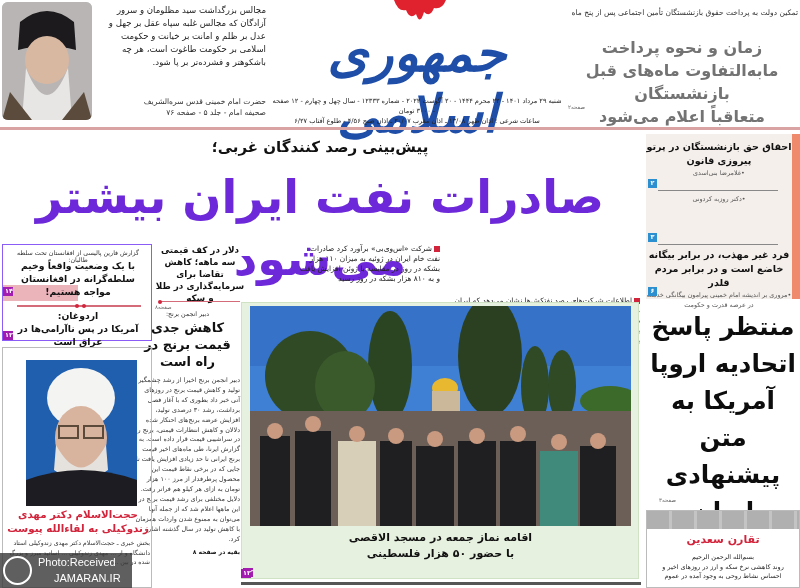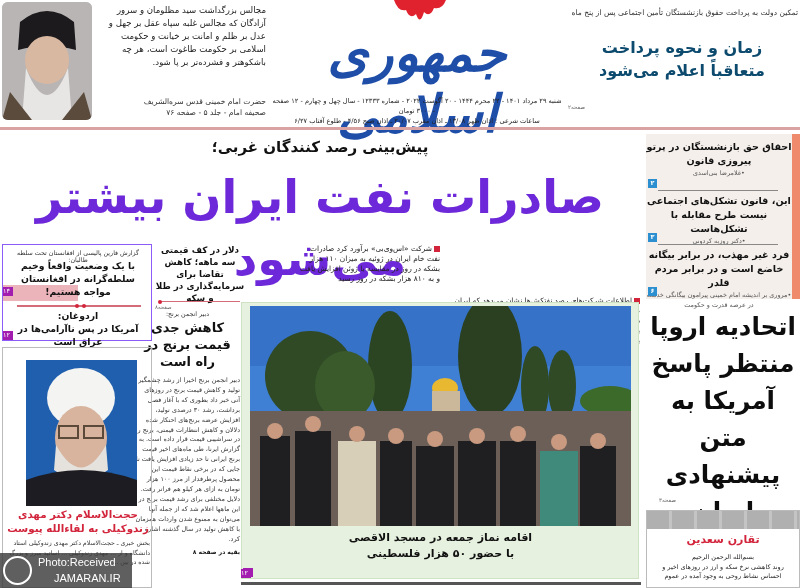--- a/index.html
+++ b/index.html
@@ -13,21 +13,21 @@
     .quote-box { left: 96px; top: 4px; width: 170px; font-size: 8.6px; line-height: 13px; text-align: right; color: #222; }
     .quote-source { left: 96px; top: 96px; width: 170px; font-size: 7.6px; line-height: 11px; text-align: right; color: #333; }
 
     .logo { left: 272px; top: 0; width: 290px; height: 95px; }
     .logo-text { position: absolute; left: 0; top: 22px; width: 290px; text-align: center; font-family: "DejaVu Serif", serif;
       font-size: 52px; font-weight: bold; color: #1f4ea8; letter-spacing: -1px; font-style: italic; }
     .logo-splash { position: absolute; left: 118px; top: 0; width: 60px; height: 30px; }
     .dateline { left: 272px; top: 96px; width: 290px; font-size: 6.6px; line-height: 10px; text-align: center; color: #222; }
 
     .top-right-kicker { left: 566px; top: 8px; width: 232px; font-size: 7.5px; text-align: right; color: #333; }
-    .top-right-head { left: 566px; top: 36px; width: 232px; font-size: 16px; line-height: 23px; font-weight: bold; text-align: center; color: #0c4a6e; }
+    .top-right-head { left: 566px; top: 36px; width: 232px; font-size: 16px; line-height: 23px; font-weight: bold; text-align: center; color: #737373; }
     .page-ref { font-size: 5.5px; color: #666; }
 
     .rule-top { left: 0; top: 127px; width: 800px; height: 3px; background: #d9a3a3; }
 
     
     .kicker-main { left: 0; top: 138px; width: 640px; font-size: 15px; font-weight: bold; text-align: center; color: #111; }
     .headline-main { left: 0; top: 166px; width: 640px; font-size: 46px; font-weight: bold; text-align: center; color: #6d28d9; letter-spacing: -1px; line-height: 62px; font-family: "DejaVu Sans", sans-serif; }
 
     
     .right-box { left: 646px; top: 134px; width: 152px; height: 165px; background: #f4efeb; }
@@ -38,21 +38,21 @@
     .rb-num { position: absolute; left: 2px; width: 9px; height: 9px; background: #2b8fd0; color: #fff; font-size: 6.5px; line-height: 9px; text-align: center; font-weight: bold; }
     .rb-sep { position: absolute; left: 12px; width: 120px; height: 1px; background: #888; }
 
     
     .afghan-box { left: 2px; top: 244px; width: 150px; height: 97px; border: 1px solid #8b5cf6; background: #fff; }
     .ab-kicker { position: absolute; top: 4px; left: 4px; width: 142px; font-size: 6.3px; color: #333; text-align: center; }
     .ab-head { position: absolute; top: 14px; left: 4px; width: 142px; font-size: 9.3px; font-weight: bold; line-height: 13px; text-align: center; color: #111; }
     .ab-banner { position: absolute; top: 40px; left: 0; width: 75px; height: 16px; background: #e7a6ae; opacity: 0.85; }
     .ab-rule { position: absolute; top: 60px; left: 14px; width: 124px; height: 2px; background: #d46b78; }
     .ab-head2 { position: absolute; top: 64px; left: 4px; width: 142px; font-size: 9.3px; font-weight: bold; line-height: 13px; text-align: center; color: #111; }
-    .blue-num { position: absolute; width: 10px; height: 9px; background: #a21caf; color: #fff; font-size: 6.5px; line-height: 9px; text-align: left; font-weight: normal; }
+    .blue-num { position: absolute; width: 10px; height: 9px; background: #a21caf; color: #fff; font-size: 6.5px; line-height: 9px; text-align: right; font-weight: bold; }
 
     .dollar-box { left: 155px; top: 244px; width: 90px; }
     .db-head { font-size: 8.8px; font-weight: bold; line-height: 12px; text-align: center; color: #111; }
     .db-ref { font-size: 5.4px; color: #666; text-align: left; }
     .red-rule { left: 160px; top: 301px; width: 80px; height: 1px; background: #d46b78; }
     .red-dot { width: 4px; height: 4px; border-radius: 50%; background: #d2243b; }
 
     
     .oil-col { font-size: 7.4px; line-height: 10px; text-align: right; color: #222; }
     .bullet-red { display: inline-block; width: 6px; height: 6px; background: #d2243b; margin-left: 2px; vertical-align: middle; }
@@ -117,38 +117,38 @@
   <div class="logo-text">جمهوری اسلامی</div>
 </div>
 <div class="abs dateline">
   <div>شنبه ۲۹ مرداد ۱۴۰۱ - ۲۲ محرم ۱۴۴۴ - ۲۰ آگوست ۲۰۲۲ - شماره ۱۲۳۳۳ - سال چهل و چهارم - ۱۲ صفحه - ۳۰۰۰ تومان</div>
   <div>ساعات شرعی : اذان ظهر ۱۳/۰۸ ـ اذان مغرب ۲۰/۰۷ ـ اذان صبح ۴/۵۶ - طلوع آفتاب ۶/۲۷</div>
 </div>
 
 <div class="abs top-right-kicker">تمکین دولت به پرداخت حقوق بازنشستگان تأمین اجتماعی پس از پنج ماه</div>
 <div class="abs top-right-head">
   <div>زمان و نحوه پرداخت</div>
+  <div>مابه‌التفاوت ماه‌های قبل بازنشستگان</div>
   <div>متعاقباً اعلام می‌شود</div>
 </div>
 <div class="abs page-ref" style="left:568px; top:104px;">صفحه۲</div>
 
 <div class="abs rule-top"></div>
 
 <div class="abs kicker-main">پیش‌بینی رصد کنندگان غربی؛</div>
 <div class="abs headline-main">صادرات نفت ایران بیشتر می‌شود</div>
 
 <div class="abs right-box">
   <div class="rb-item" style="top:6px;">
     <div class="rb-title">احقاق حق بازنشستگان در پرتو پیروزی قانون</div>
     <div class="rb-author">•غلامرضا بنی‌اسدی</div>
   </div>
   <div class="rb-num" style="top:45px;">۲</div>
   <div class="rb-sep" style="top:56px;"></div>
   <div class="rb-item" style="top:60px;">
-    <div class="rb-title">این، قانون تشکل‌های اجتماعی نیست طرح مقابله با تشکل‌هاست</div>
     <div class="rb-author">•دکتر روزبه کردونی</div>
   </div>
   <div class="rb-num" style="top:99px;">۳</div>
   <div class="rb-sep" style="top:110px;"></div>
   <div class="rb-item" style="top:114px;">
     <div class="rb-title">فرد غیر مهذب، در برابر بیگانه خاضع است و در برابر مردم قلدر</div>
     <div class="rb-author">•مروری بر اندیشه امام خمینی پیرامون بیگانگی خدمت در عرصه قدرت و حکومت</div>
   </div>
   <div class="rb-num" style="top:153px;">۶</div>
 </div>
@@ -251,22 +251,22 @@
 <div class="abs obit-head">حجت‌الاسلام دکتر مهدی زندوکیلی به لقاءالله پیوست</div>
 <div class="abs obit-body">بخش خبری ـ حجت‌الاسلام دکتر مهدی زندوکیلی استاد دانشگاه و از ... مهدی زندوکیلی ... اساتید مبرز و بزرگ شده در بین ...</div>
 
 <div class="abs watermark">
   <div class="wm-logo"></div>
   <div class="wm-text1">Photo:Received</div>
   <div class="wm-text2">JAMARAN.IR</div>
 </div>
 
 <div class="abs eu-head">
+  <div>منتظر پاسخ</div>
   <div>اتحادیه اروپا</div>
-  <div>منتظر پاسخ</div>
   <div>آمریکا به متن</div>
   <div>پیشنهادی ایران</div>
   <div>درباره برجام</div>
 </div>
 <div class="abs eu-ref">صفحه۳</div>
 
 <div class="abs saadein-box">
   <div class="saadein-pattern"></div>
   <div class="saadein-title">تقارن سعدین</div>
   <div class="saadein-body">

